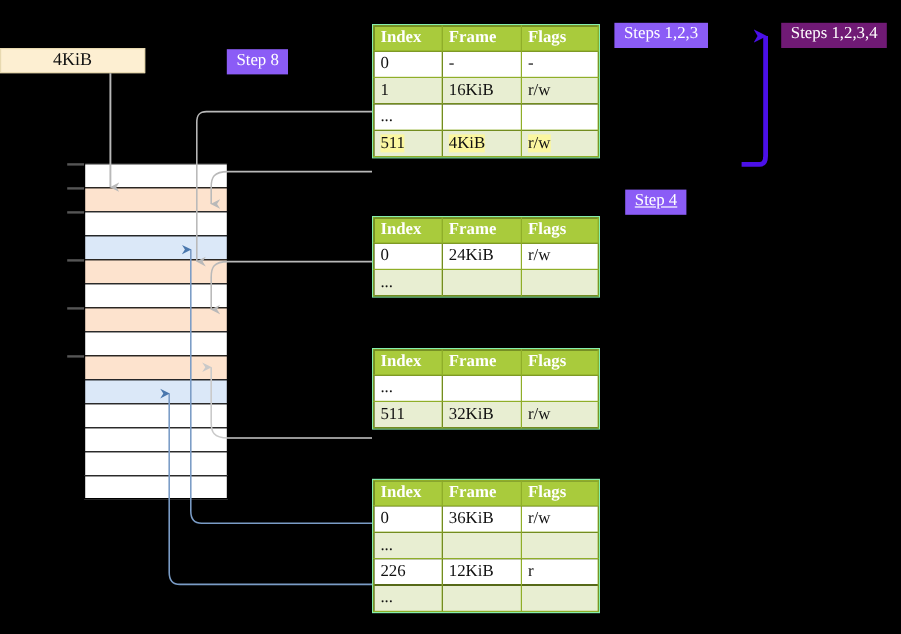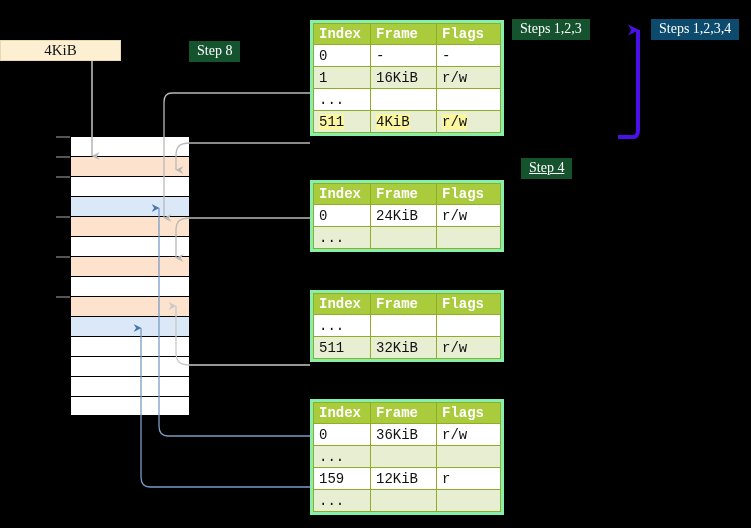--- a/index.html
+++ b/index.html
@@ -8,35 +8,35 @@
   .stage{position:absolute;left:0;top:0;width:751px;height:528px;}
 
   
   .kibbox{position:absolute;box-sizing:border-box;background:#fdefd2;
           border:1px solid #e8d9b0;color:#111;font-size:15px;
           display:flex;align-items:center;justify-content:center;}
 
   
   .badge{position:absolute;box-sizing:border-box;color:#fff;font-size:14px;
          padding:2px 8px 3px 8px;white-space:nowrap;line-height:1.15;}
-  .badge.red{background:#14532d;}
-  .badge.blue{background:#0c4a6e;}
+  .badge.red{background:#8b5cf6;}
+  .badge.blue{background:#701a75;}
 
   
   .memblk{position:absolute;box-sizing:border-box;}
   .memrow{position:absolute;left:0;box-sizing:border-box;
           border:1px solid #000;border-bottom:none;background:#fff;}
   .memrow.last{border-bottom:1px solid #000;}
   .memrow.orange{background:#fde3ce;}
   .memrow.blue{background:#dbe8f8;}
   .memtick{position:absolute;height:2px;background:#555;}
 
   
-  .ptable{position:absolute;box-sizing:border-box;border:3px solid #86efac;
-          border-collapse:collapse;font-family:Liberation Mono, monospace;}
+  .ptable{position:absolute;box-sizing:border-box;border:1px solid #86efac;
+          border-collapse:collapse;}
   table.pt{border-collapse:collapse;table-layout:fixed;}
   table.pt th{background:#a9cb3c;color:#fff;font-weight:bold;font-size:14px;
               text-align:left;padding:2px 5px;border:1px solid #8fae28;
               height:21px;box-sizing:border-box;}
   table.pt td{font-size:14px;color:#111;text-align:left;padding:2px 5px;
               border:1px solid #8fae28;height:22px;box-sizing:border-box;
               background:#fff;overflow:hidden;white-space:nowrap;}
   table.pt tr.alt td{background:#e8eed2;}
   table.pt td .hl{background:#fbf7a0;}
   .c-idx{width:57px;}
@@ -193,21 +193,21 @@
             <td class="c-idx">0</td>
             <td class="c-frm">36KiB</td>
             <td class="c-flg">r/w</td>
           </tr>
           <tr class="alt">
             <td class="c-idx">...</td>
             <td class="c-frm"></td>
             <td class="c-flg"></td>
           </tr>
           <tr>
-            <td class="c-idx">159</td>
+            <td class="c-idx">226</td>
             <td class="c-frm">12KiB</td>
             <td class="c-flg">r</td>
           </tr>
           <tr class="alt">
             <td class="c-idx">...</td>
             <td class="c-frm"></td>
             <td class="c-flg"></td>
           </tr>
         </tbody>
     </table>

